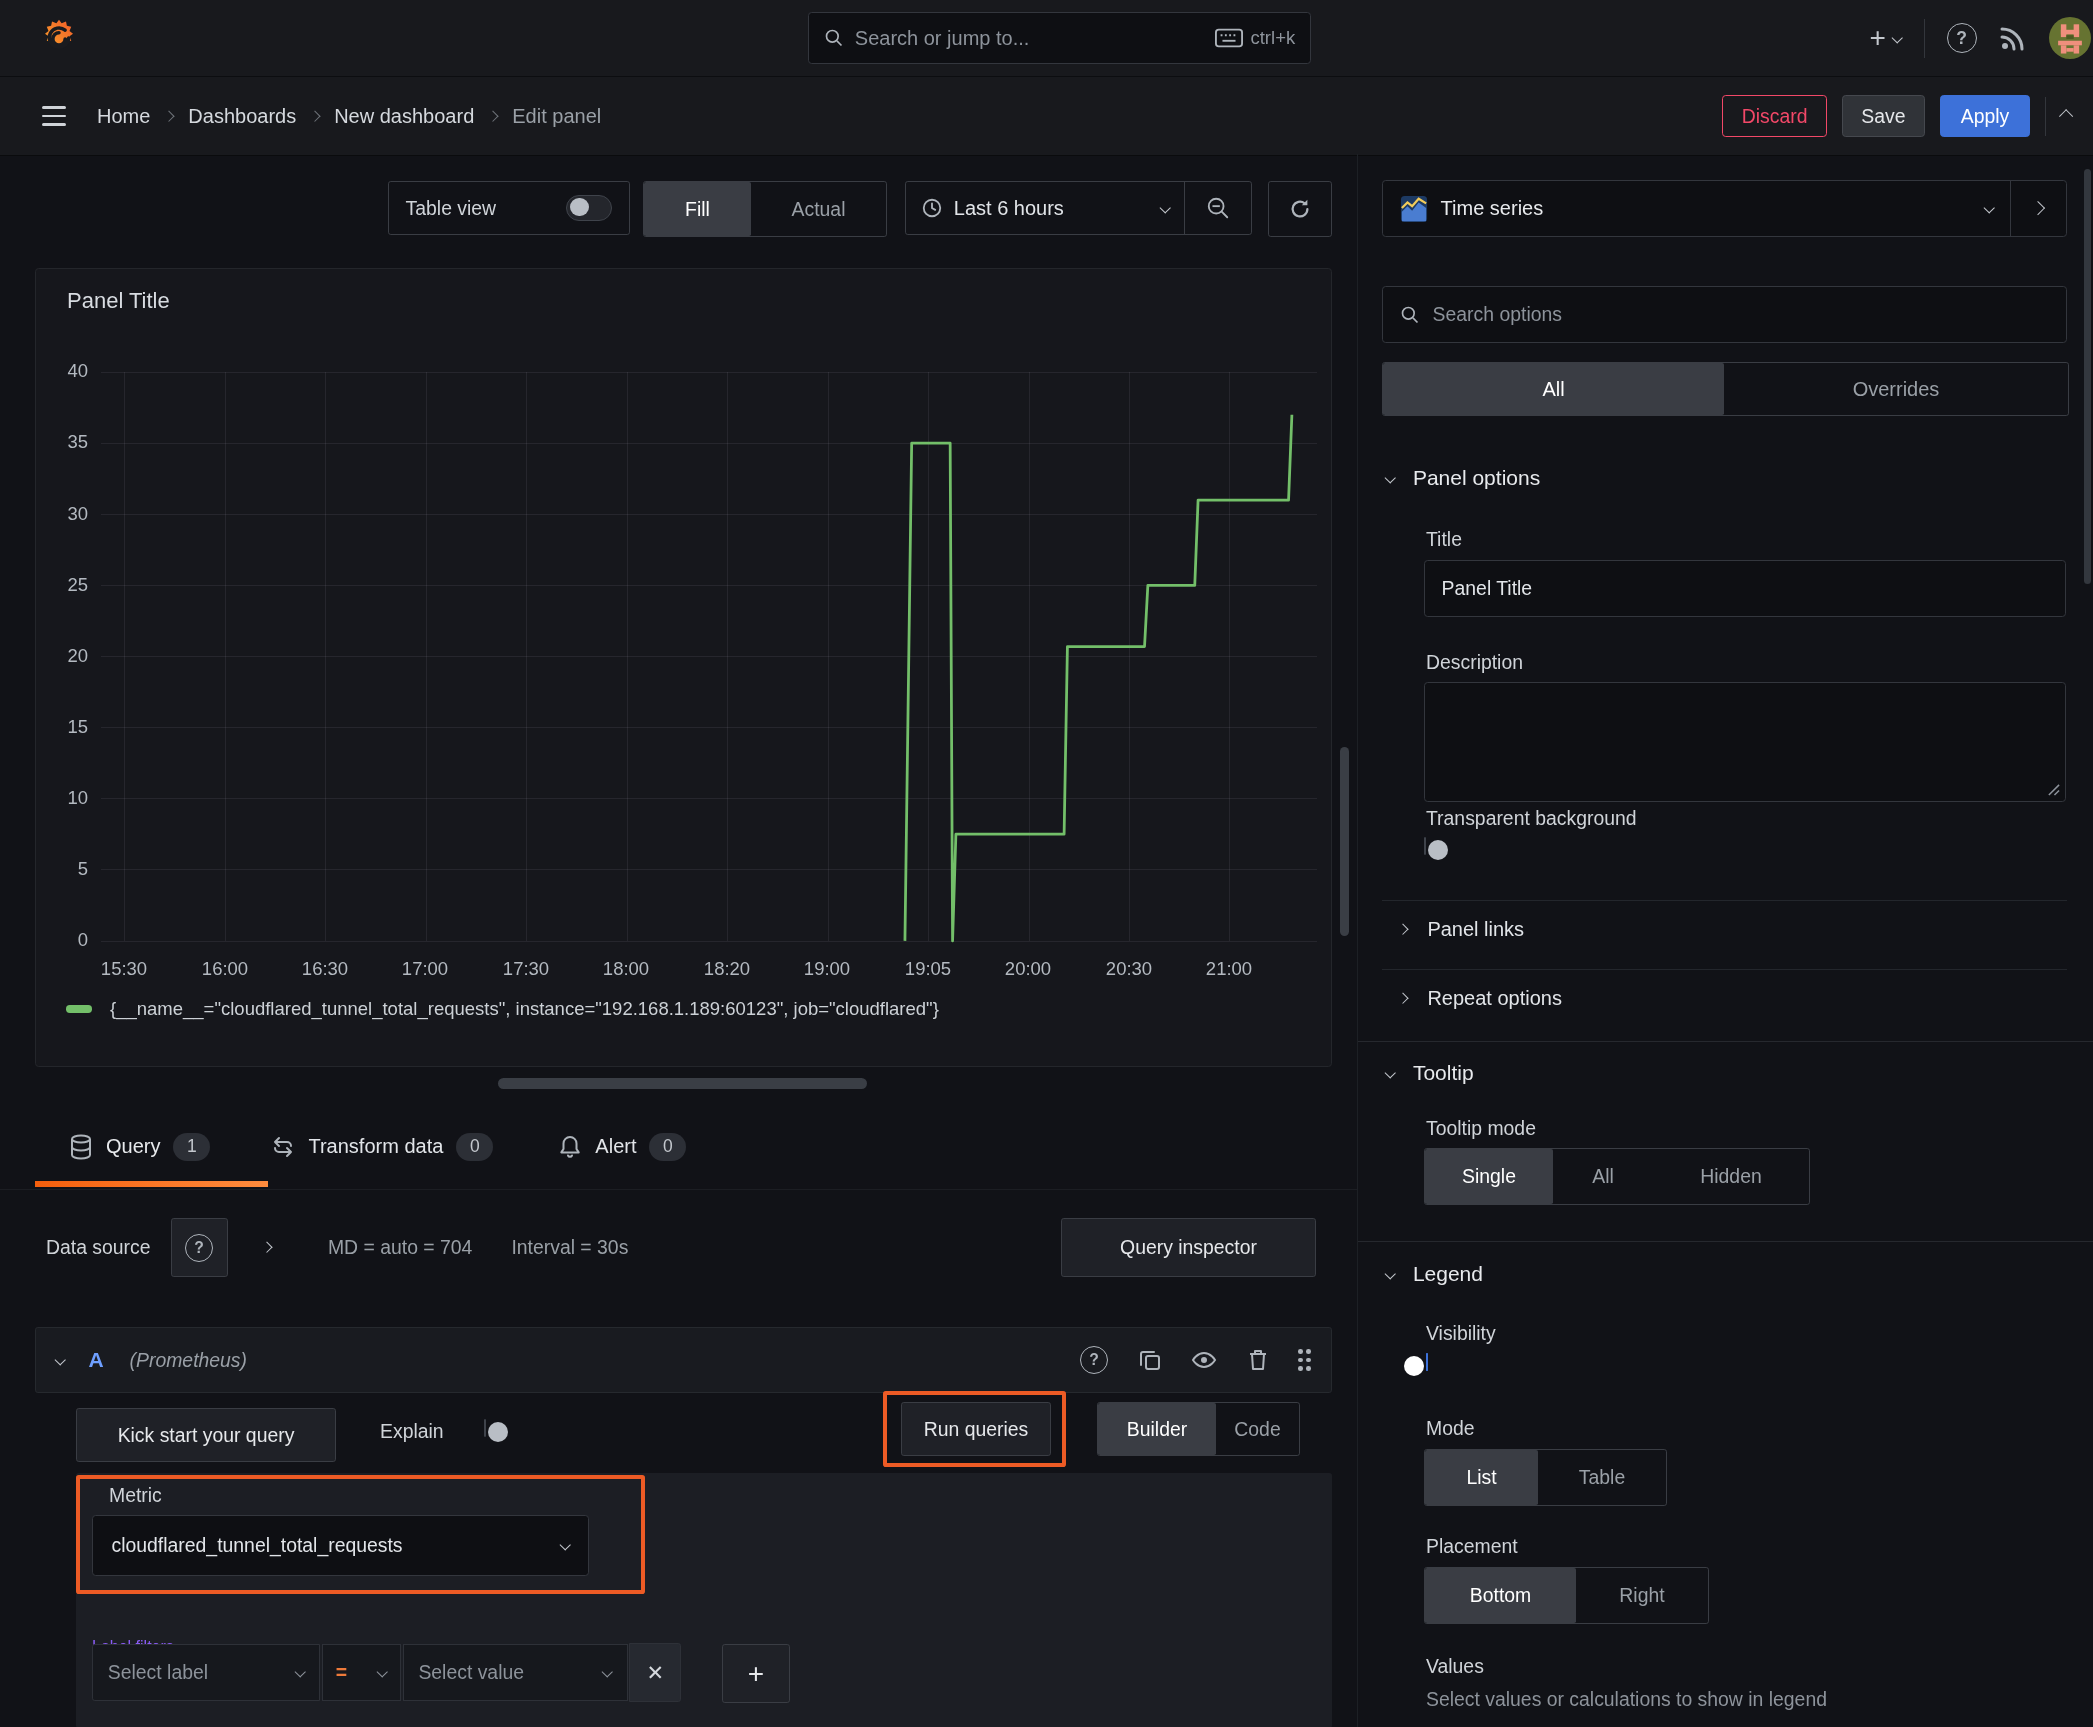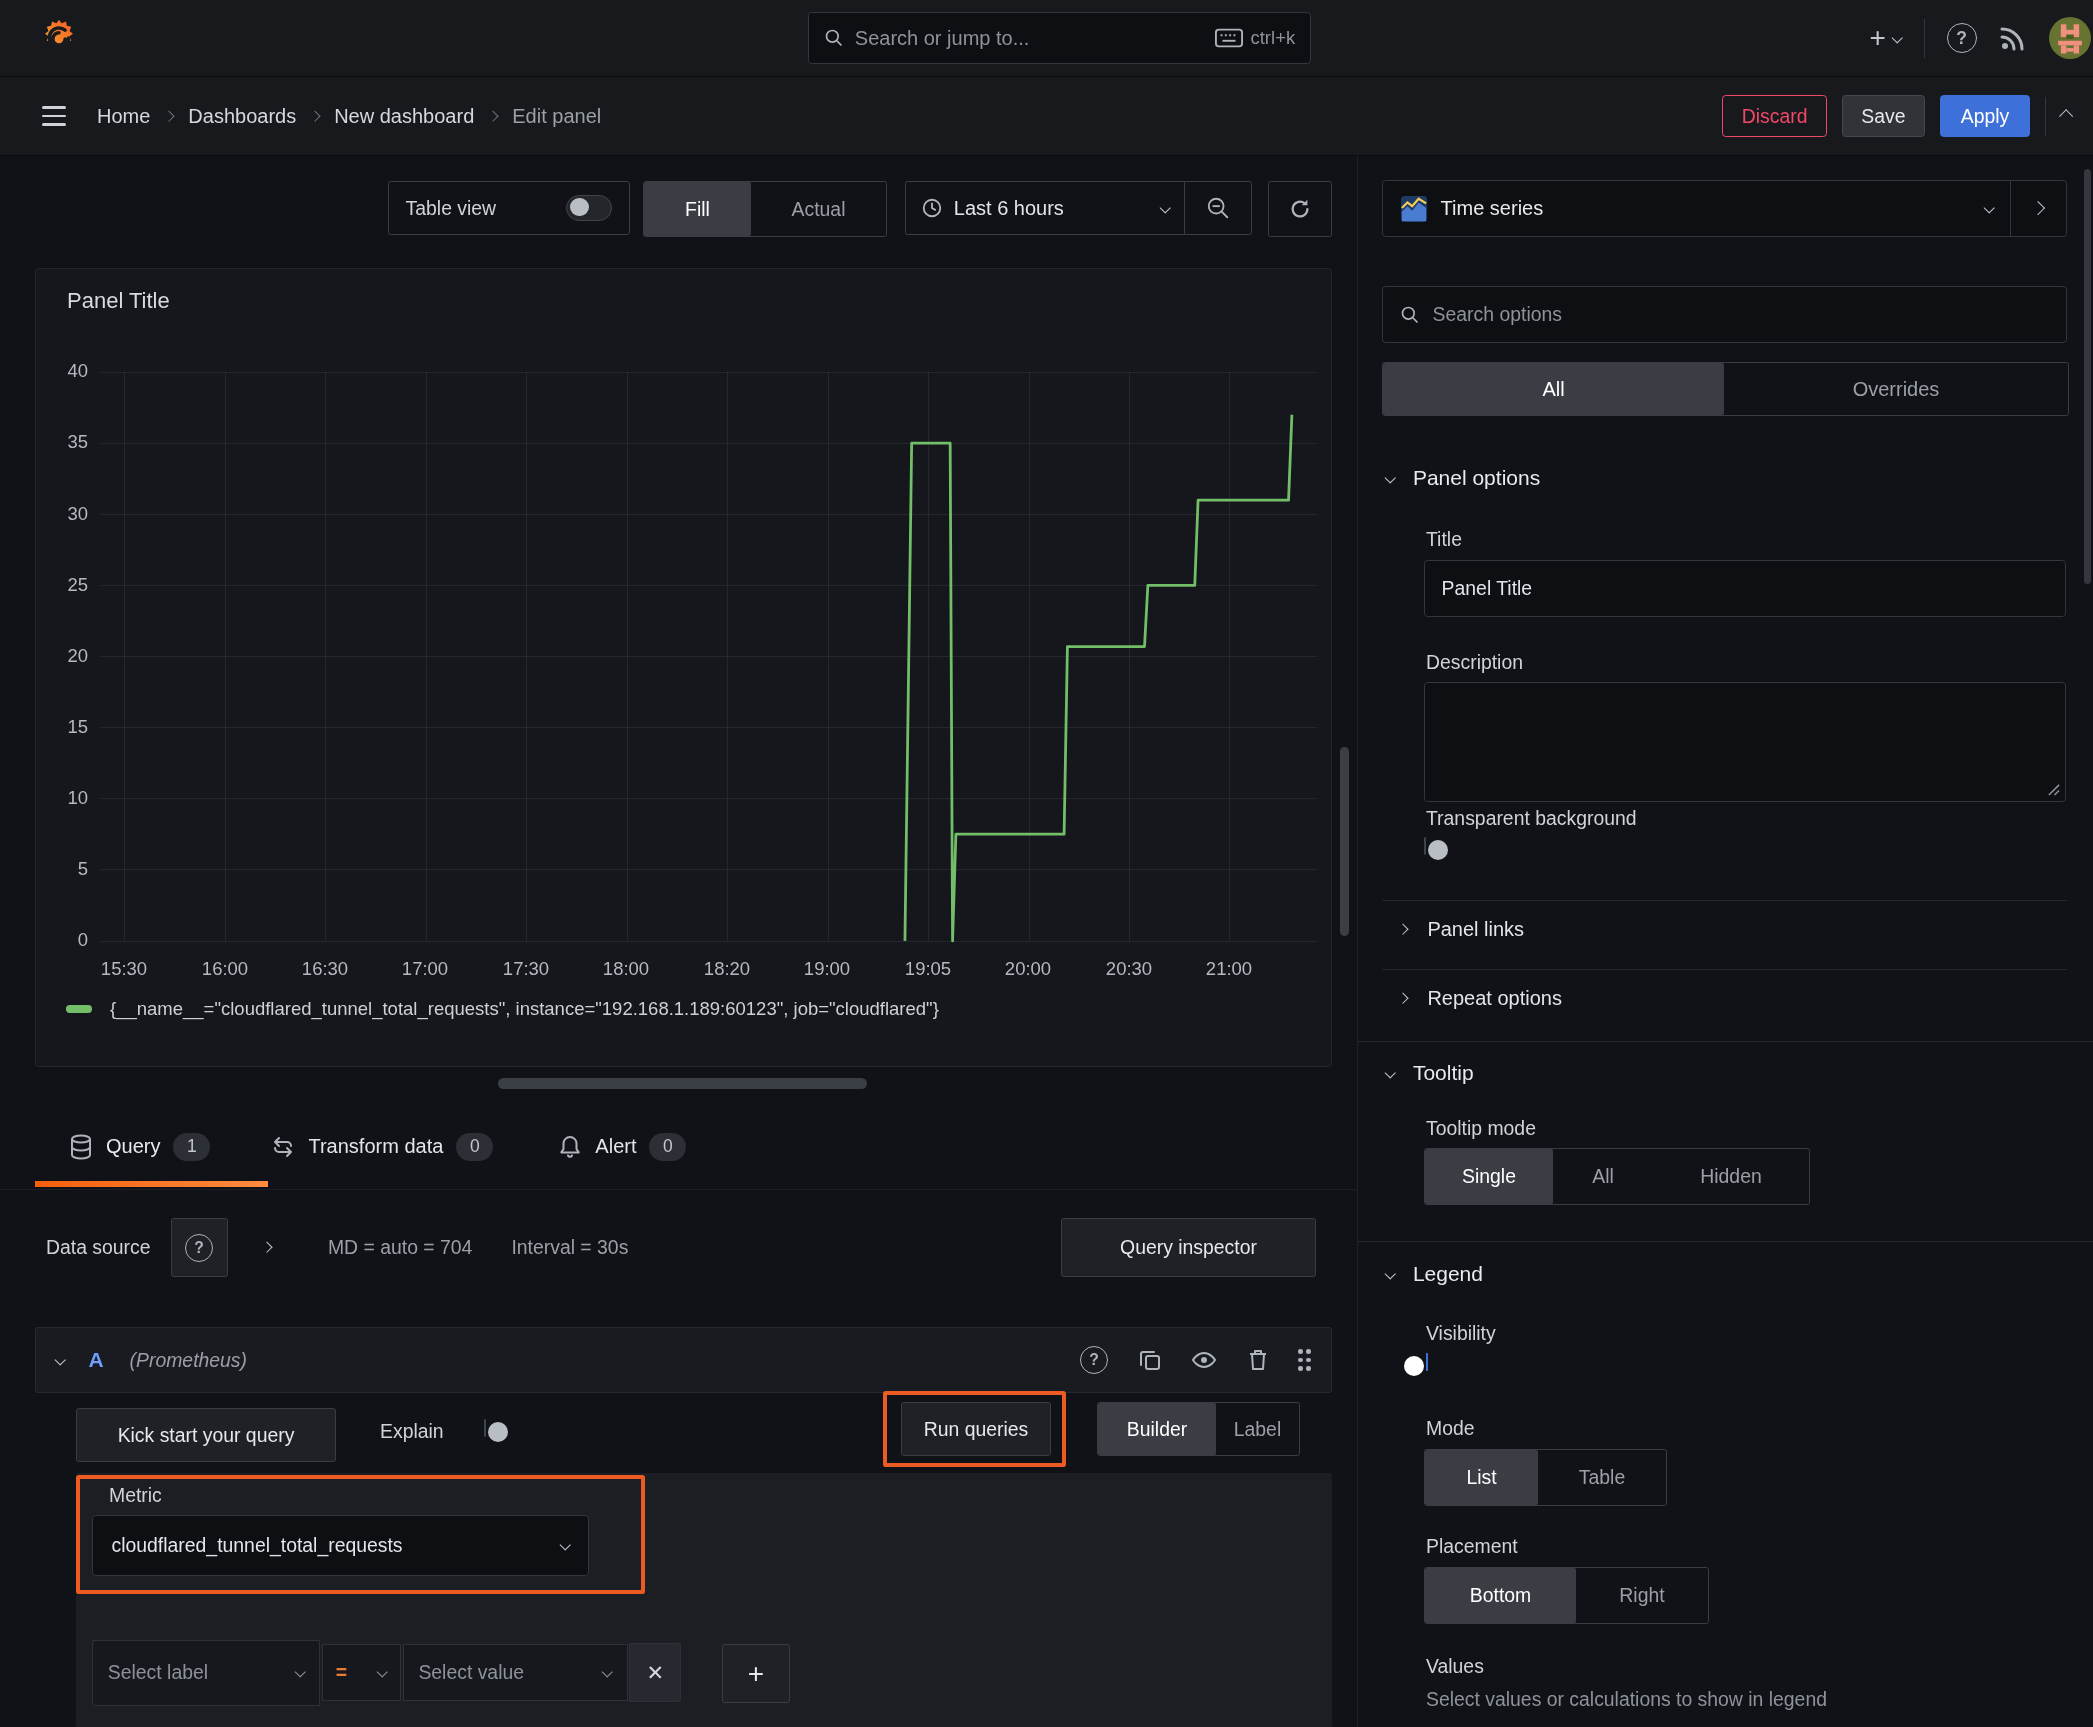--- a/index.html
+++ b/index.html
@@ -309,35 +309,35 @@
     </div>
 
     
     <div class="abs btn-sec" style="left:76px;top:1254px;width:258px;height:52px;">Kick start your query</div>
     <span class="abs" style="left:380px;top:1266px;font-size:19.4px;color:#d0d4d9;">Explain</span>
     <span class="abs toggle" style="left:484px;top:1266px;"><span class="knob"></span></span>
     <div class="abs btn-sec" style="left:901px;top:1248px;width:148px;height:52px;">Run queries</div>
     <div class="annotation" style="left: 883px; top: 1237px; width: 175px; height: 68px; border-color: rgb(237, 91, 37);"></div>
     <div class="abs seg" style="left:1097px;top:1248px;width:201px;height:52px;">
       <span class="opt sel" style="width:118px;">Builder</span>
-      <span class="opt" style="flex:1;">Label</span>
+      <span class="opt" style="flex:1;">Code</span>
     </div>
 
     
     <div class="abs" style="left:76px;top:1319px;width:1256px;height:255px;background:#1c1e24;border-radius:2.8px;"></div>
     <span class="abs" style="left:109px;top:1330px;font-size:19.4px;color:#d0d4d9;">Metric</span>
     <div class="abs flex inputbox" style="left:92px;top:1361px;width:497px;height:61px;padding:0 18.5px;box-sizing:border-box;">
       <span style="font-size:19.4px;color:#e2e5e9;">cloudflared_tunnel_total_requests</span>
       <span class="chev d sm" style="margin-left:auto;"></span>
     </div>
     <div class="annotation" style="left: 76px; top: 1321px; width: 561px; height: 111px; border-color: rgb(237, 91, 37);"></div>
 
     <span class="abs" style="left:92px;top:1453px;font-size:16px;color:#8b5cf6;margin-top:31px;">Label filters</span>
     <div class="abs flex" style="left:92px;top:1490px;height:57px;gap:1.8px;">
-      <div class="flex" style="width:228px;height:66px;background:#16181d;border:0.9px solid #2e3138;border-radius:2.8px 0 0 2.8px;padding:0 14.8px;box-sizing:border-box;">
+      <div class="flex" style="width:228px;height:57px;background:#16181d;border:0.9px solid #2e3138;border-radius:2.8px 0 0 2.8px;padding:0 14.8px;box-sizing:border-box;">
         <span class="txt-dim" style="font-size:19.4px;">Select label</span>
         <span class="chev d sm" style="margin-left:auto;border-color:#8d939b;"></span>
       </div>
       <div class="flex" style="width:79px;height:57px;background:#16181d;border:0.9px solid #2e3138;padding:0 13px;box-sizing:border-box;">
         <span style="font-size:19.4px;color:#ee7a3a;font-weight:bold;">=</span>
         <span class="chev d sm" style="margin-left:auto;border-color:#8d939b;"></span>
       </div>
       <div class="flex" style="width:225px;height:57px;background:#16181d;border:0.9px solid #2e3138;padding:0 14.8px;box-sizing:border-box;">
         <span class="txt-dim" style="font-size:19.4px;">Select value</span>
         <span class="chev d sm" style="margin-left:auto;border-color:#8d939b;"></span>

